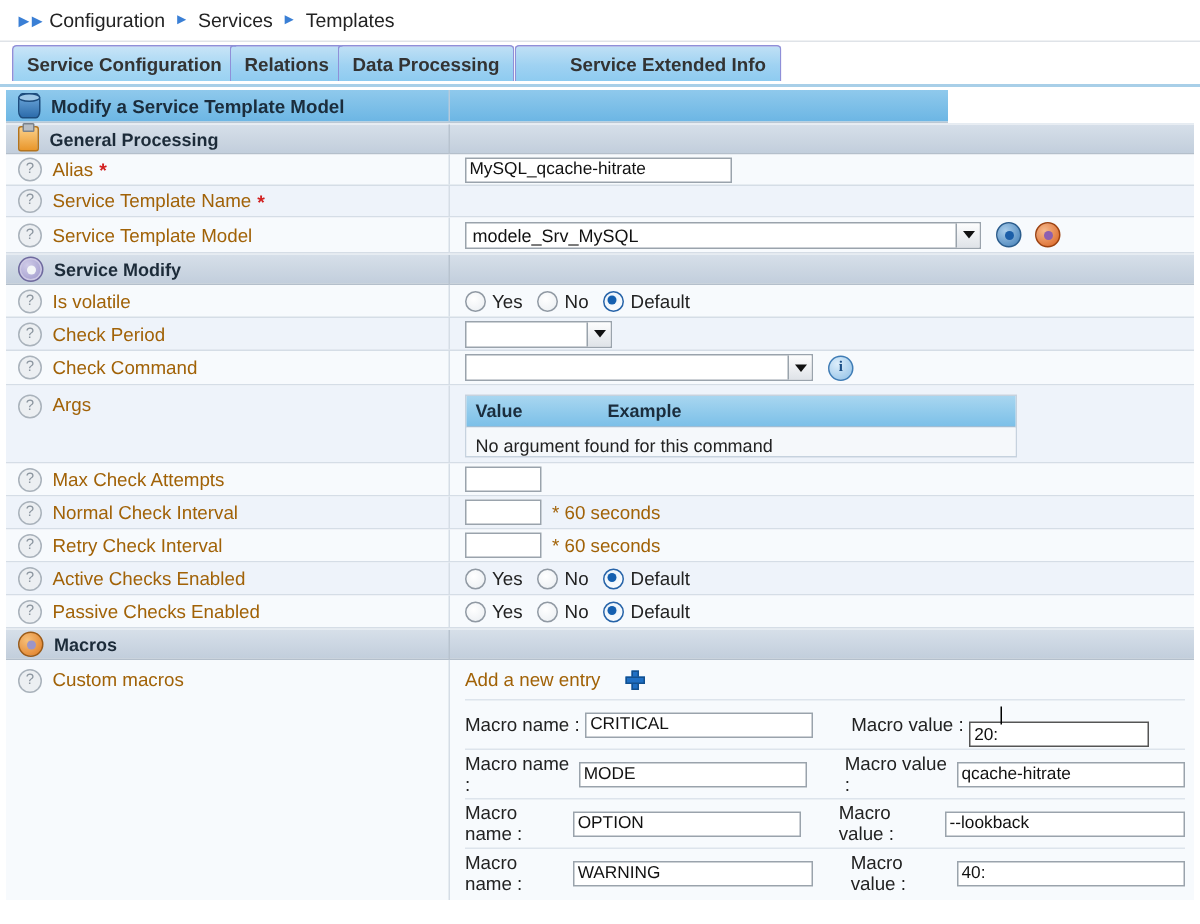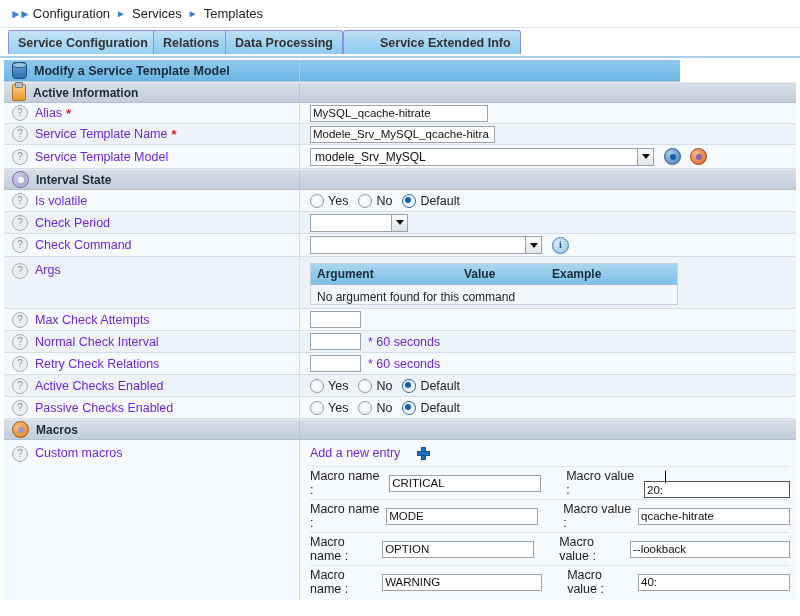--- a/index.html
+++ b/index.html
@@ -75,21 +75,21 @@
     display: flex; align-items: center;
     padding-left: 10px;
     align-self: stretch;
   }
   .r-odd  { background: #eef3fa; }
   .r-even { background: #f7fafd; }
 
   
   .titlebar {
     display: flex; align-items: center;
-    width: 676px; height: 22px; box-sizing: border-box;
+    width: 628px; height: 22px; box-sizing: border-box;
     background: linear-gradient(to bottom,#8fc9ec 0%, #6cb6e4 100%);
     border-bottom: 1px solid #bcc8d4;
   }
   .titlebar .lcell {
     width: 296px; box-sizing: border-box; height: 22px;
     display: flex; align-items: center; padding-left: 8px;
     border-right: 1px solid #b5cadb;
   }
   .titlebar .rcell { flex: 1; height: 22px; }
   .title-text { font-weight: bold; font-size: 12.5px; color: #1b2d3d; margin-left: 7px; }
@@ -103,21 +103,21 @@
     border-top: 1px solid #e6ecf2;
   }
   .sect .lcell {
     width: 296px; box-sizing: border-box; height: 20px;
     display: flex; align-items: center; padding-left: 8px;
     border-right: 1px solid #b8c3cf;
   }
   .sect .rcell { flex: 1; height: 20px; }
   .sect-text { font-weight: bold; font-size: 12px; color: #1c2b39; margin-left: 7px; }
 
-  .lbl { font-size: 12.5px; color: #6d28d9; margin-left: 7px; }
+  .lbl { font-size: 12.5px; color: #a16207; margin-left: 7px; }
   .req { color: #d21f1f; font-size: 13px; margin-left: 4px; font-weight: bold; }
 
   
   .ico { display: inline-block; flex: none; }
   .help-ico {
     width: 14px; height: 14px; border-radius: 50%;
     border: 1px solid #a9b2bb; background: #eceff2;
     color: #8b959f; font-size: 10px; line-height: 13px;
     text-align: center; font-family: "Liberation Sans", sans-serif;
   }
@@ -265,44 +265,41 @@
       <div class="lcell">
         <span class="ico db-ico"></span>
         <span class="title-text">Modify a Service Template Model</span>
       </div>
       <div class="rcell"></div>
     </div>
 
     <div class="sect">
       <div class="lcell">
         <span class="ico clip-ico"></span>
-        <span class="sect-text">Active Information</span>
+        <span class="sect-text">General Processing</span>
       </div>
       <div class="rcell"></div>
     </div>
 
     <div class="row r-even" style="height:21px;">
       <div class="lcell">
         <span class="ico help-ico">?</span>
         <span class="lbl">Alias</span>
         <span class="req">*</span>
       </div>
       <div class="rcell">
         <input class="tin" style="width: 178px;" value="MySQL_qcache-hitrate">
       </div>
     </div>
 
     <div class="row r-odd" style="height:21px;">
       <div class="lcell">
         <span class="ico help-ico">?</span>
         <span class="lbl">Service Template Name</span>
         <span class="req">*</span>
-      </div>
-      <div class="rcell">
-        <input class="tin" style="width: 185px;" value="Modele_Srv_MySQL_qcache-hitra">
       </div>
     </div>
 
     <div class="row r-even" style="height:24px;">
       <div class="lcell">
         <span class="ico help-ico">?</span>
         <span class="lbl">Service Template Model</span>
       </div>
       <div class="rcell">
         <div class="sel" style="width:344px;">
@@ -312,21 +309,21 @@
             </span>
         </div>
         <span class="ico gear gear-blue" style="margin-left:10px;"></span>
         <span class="ico gear gear-red" style="margin-left:9px;"></span>
       </div>
     </div>
 
     <div class="sect">
       <div class="lcell">
         <span class="ico gear gear-purple"></span>
-        <span class="sect-text">Interval State</span>
+        <span class="sect-text">Service Modify</span>
       </div>
       <div class="rcell"></div>
     </div>
 
     <div class="row r-even" style="height:22px;">
       <div class="lcell">
         <span class="ico help-ico">?</span>
         <span class="lbl">Is volatile</span>
       </div>
       <div class="rcell">
@@ -373,21 +370,20 @@
     </div>
 
     <div class="row r-odd" style="height:52px; align-items:flex-start;">
       <div class="lcell" style="padding-top:6px; align-items:flex-start;">
         <span class="ico help-ico">?</span>
         <span class="lbl">Args</span>
       </div>
       <div class="rcell" style="padding-top:6px; align-items:flex-start;">
         <div class="args-tbl">
           <div class="args-head">
-            <div style="width:147px;">Argument</div>
             <div style="width:88px;">Value</div>
             <div style="flex:1;">Example</div>
           </div>
           <div class="args-body">
             <div>No argument found for this command</div>
           </div>
         </div>
       </div>
     </div>
 
@@ -408,21 +404,21 @@
       </div>
       <div class="rcell">
         <input class="tin" style="width: 51px;" value="">
         <span class="lbl">* 60 seconds</span>
       </div>
     </div>
 
     <div class="row r-even" style="height:22px;">
       <div class="lcell">
         <span class="ico help-ico">?</span>
-        <span class="lbl">Retry Check Relations</span>
+        <span class="lbl">Retry Check Interval</span>
       </div>
       <div class="rcell">
         <input class="tin" style="width: 51px;" value="">
         <span class="lbl">* 60 seconds</span>
       </div>
     </div>
 
     <div class="row r-odd" style="height:22px;">
       <div class="lcell">
         <span class="ico help-ico">?</span>
@@ -475,21 +471,21 @@
         <div style="display:flex; align-items:center; height:26px;gap:11px;">
           <span class="lbl" style="margin-left:0;">Add a new entry</span>
           <span class="plus-ico"></span>
         </div>
 
         <div class="macro-row" style="width:480px;">
           <span class="mlabel">Macro name :</span>
           <input class="tin" style="width: 152px; margin-left: 4px;" value="CRITICAL">
           <span class="mlabel" style="margin-left:25px;">Macro value :</span>
           <span style="position:relative; margin-left:4px;">
-            <input class="tin" style="width: 146px; border-color: rgb(85, 85, 85); margin-top: 13px;" value="20:">
+            <input class="tin" style="width: 120px; border-color: rgb(85, 85, 85); margin-top: 13px;" value="20:">
             <span class="caret" style="position:absolute; left:20px; top:3px;"></span>
           </span>
         </div>
 
         <div class="macro-row" style="width:480px;">
           <span class="mlabel">Macro name :</span>
           <input class="tin" style="width: 152px; margin-left: 4px;" value="MODE">
           <span class="mlabel" style="margin-left:25px;">Macro value :</span>
           <input class="tin" style="width: 152px; margin-left: 4px;" value="qcache-hitrate">
         </div>

